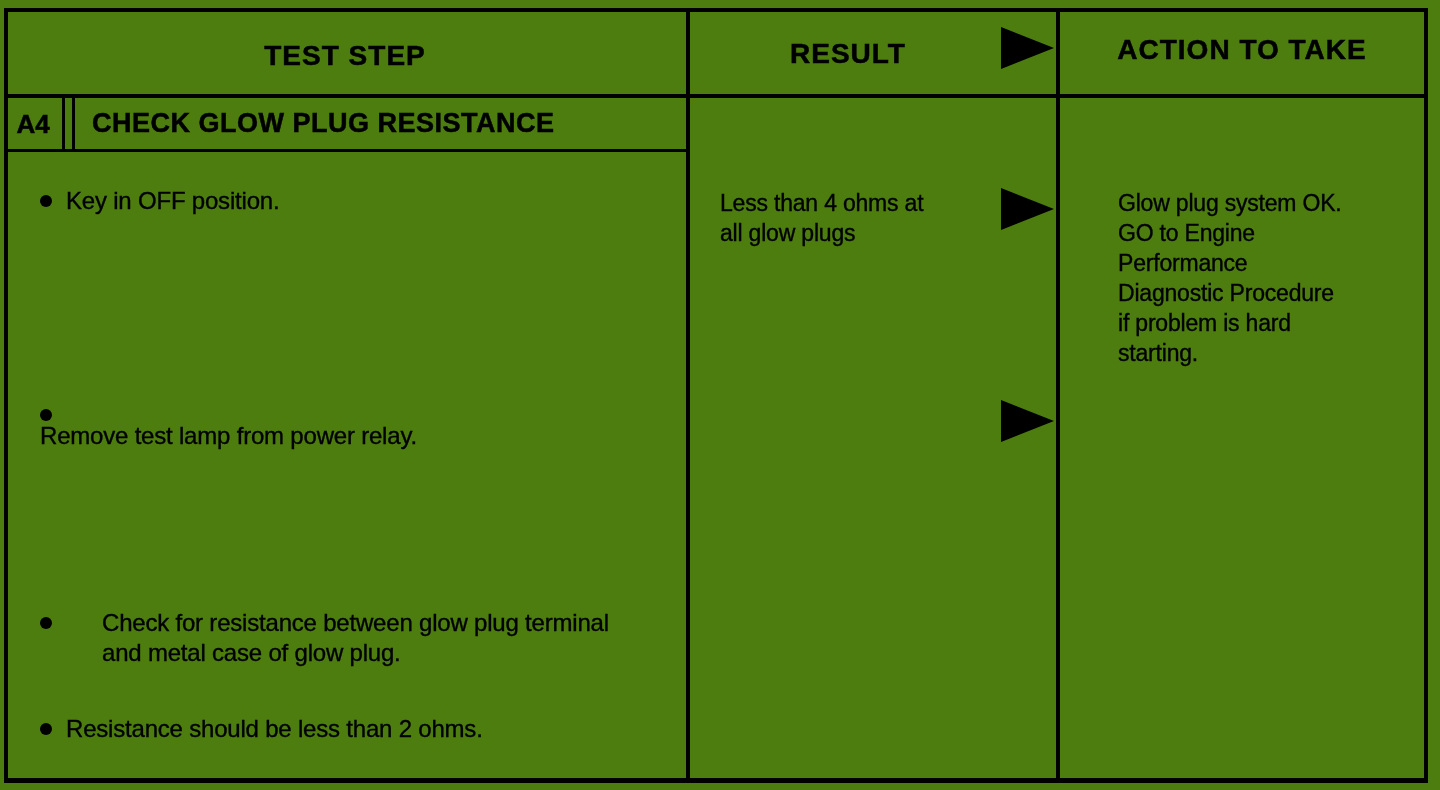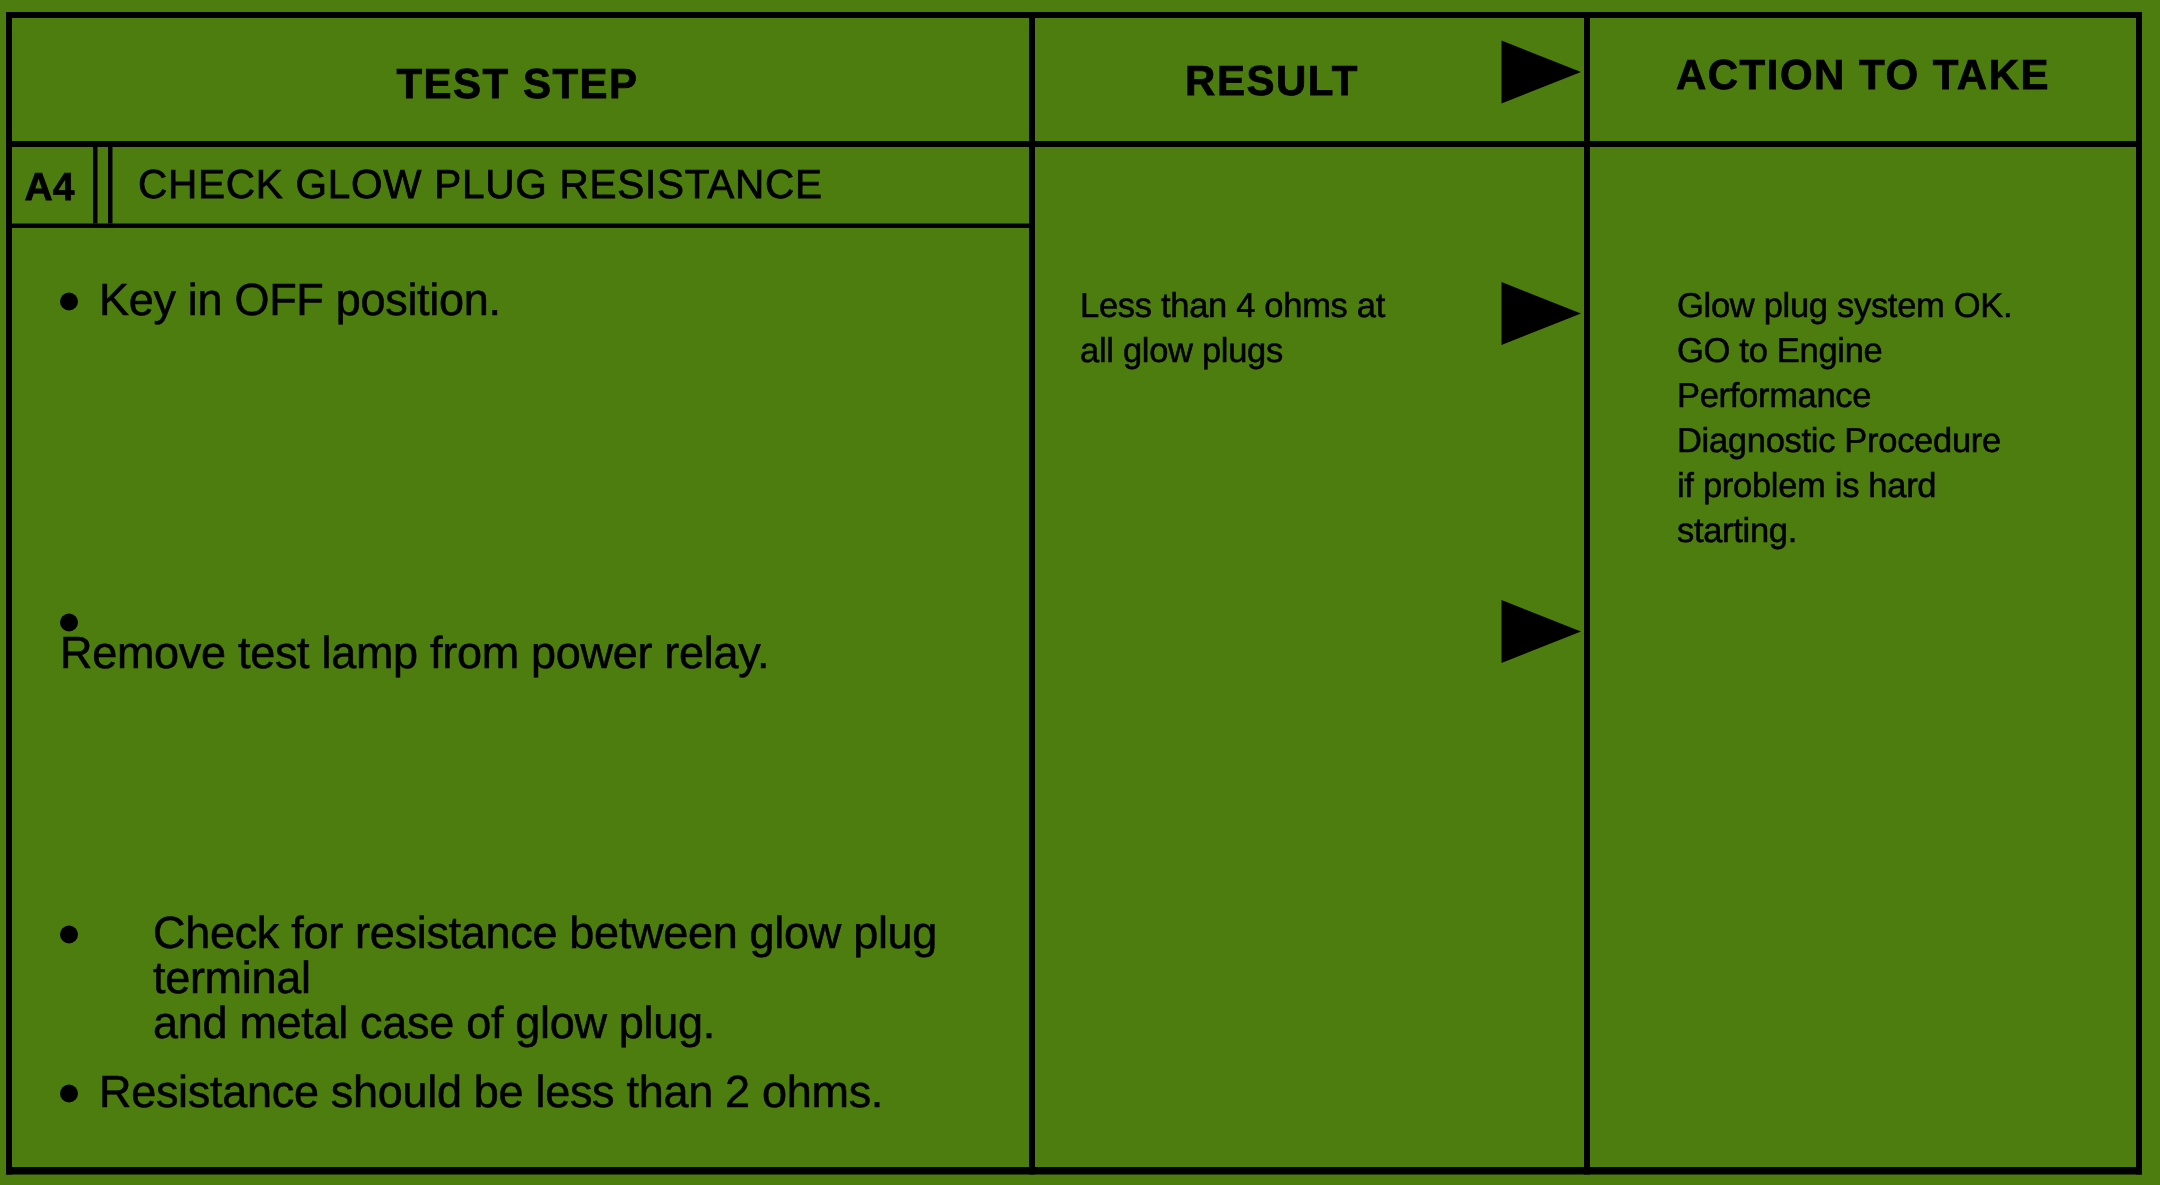--- a/index.html
+++ b/index.html
@@ -11,34 +11,34 @@
   .hdr{
     position:absolute;font-weight:bold;font-size:28px;letter-spacing:1px;
     text-align:center;-webkit-text-stroke:0.5px #000;white-space:nowrap;
   }
   .subhdr-id{
     position:absolute;left:4px;top:100px;width:58px;height:49px;
     display:flex;align-items:center;justify-content:center;
     font-weight:bold;font-size:26px;-webkit-text-stroke:0.5px #000;
   }
   .subhdr-title{
-    position:absolute;left:92px;top:108px;font-weight:normal;font-size:27px;
+    position:absolute;left:92px;top:108px;font-weight:bold;font-size:27px;
     letter-spacing:0.5px;-webkit-text-stroke:0.5px #000;white-space:nowrap;
   }
   .body-text{
     position:absolute;font-size:23px;line-height:30px;white-space:pre-line;
     -webkit-text-stroke:0.35px #000;letter-spacing:-0.2px;
   }
   .bullet-item{position:absolute;left:40px;width:630px;display:flex;}
   .bullet-dot{
     flex:0 0 auto;width:12px;height:12px;border-radius:50%;background:#000;
     margin-top:9px;margin-right:14px;
   }
   .bullet-text{
-    font-size:30px;line-height:30px;white-space:pre-line;
+    font-size:24px;line-height:30px;white-space:pre-line;
     -webkit-text-stroke:0.35px #000;letter-spacing:-0.2px;
   }
   .arrow{
     position:absolute;width:0;height:0;
     border-top:21px solid transparent;border-bottom:21px solid transparent;
     border-left:53px solid #000;
   }
 </style>
 </head>
 <body>

